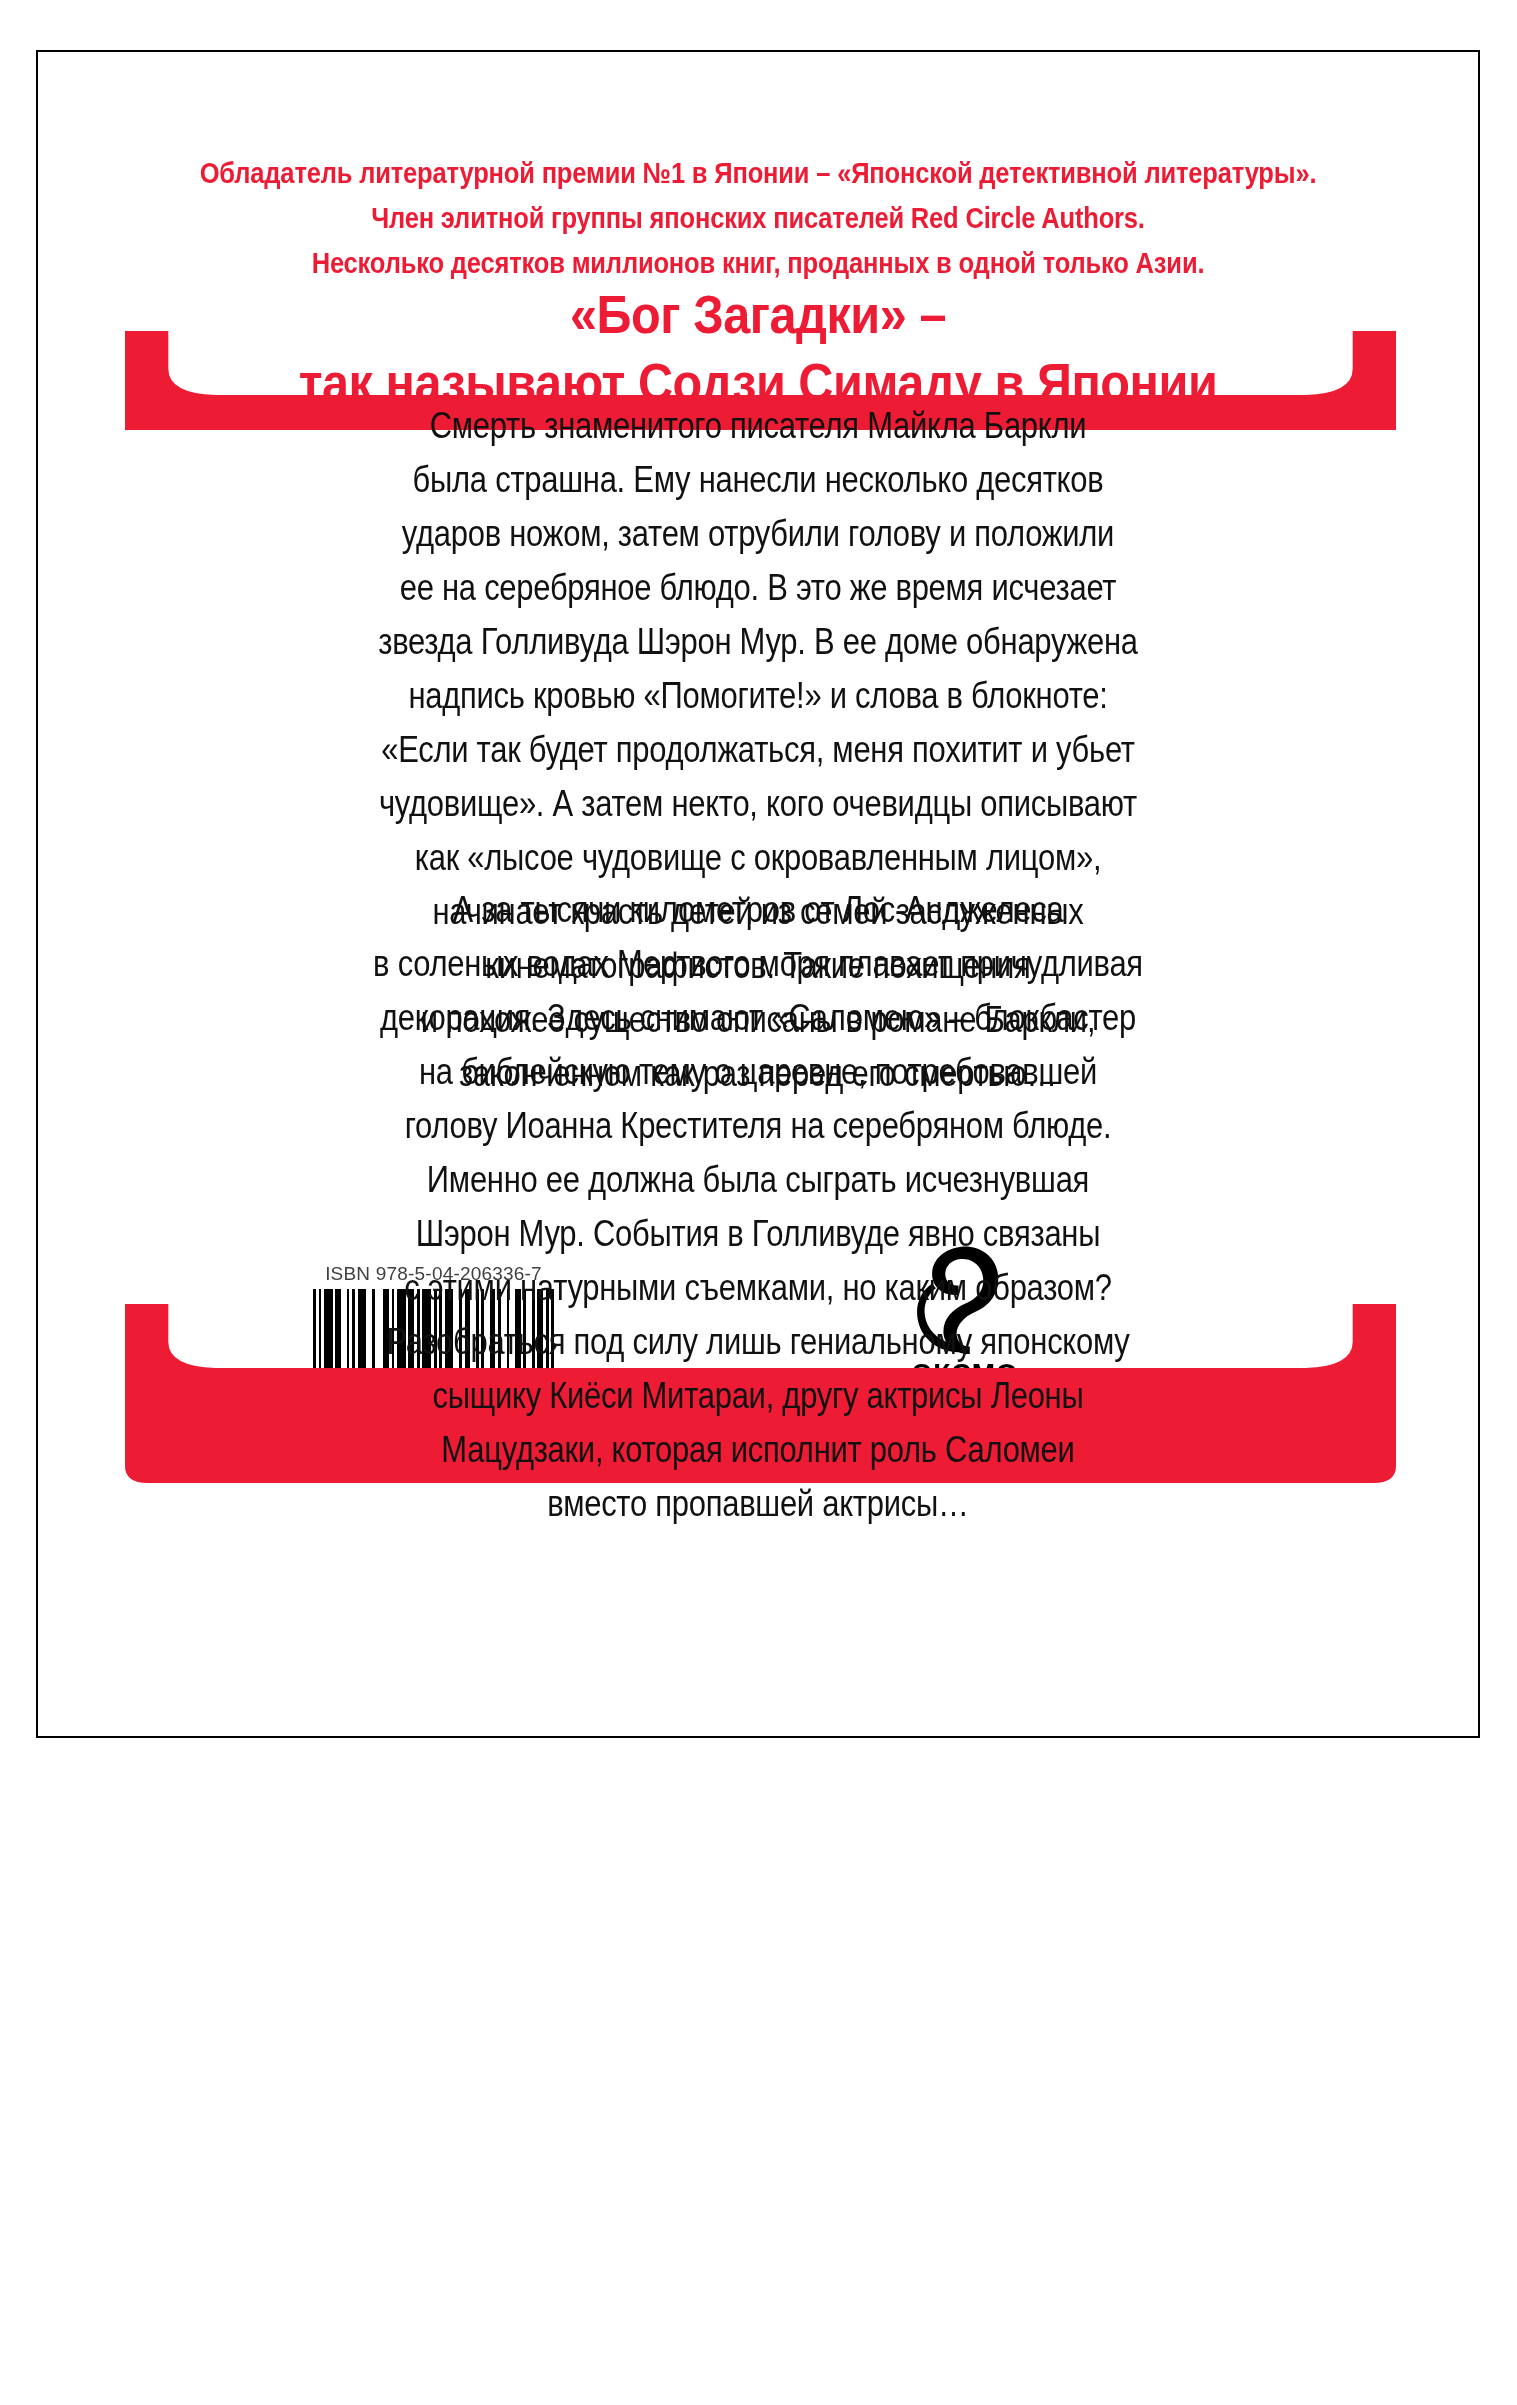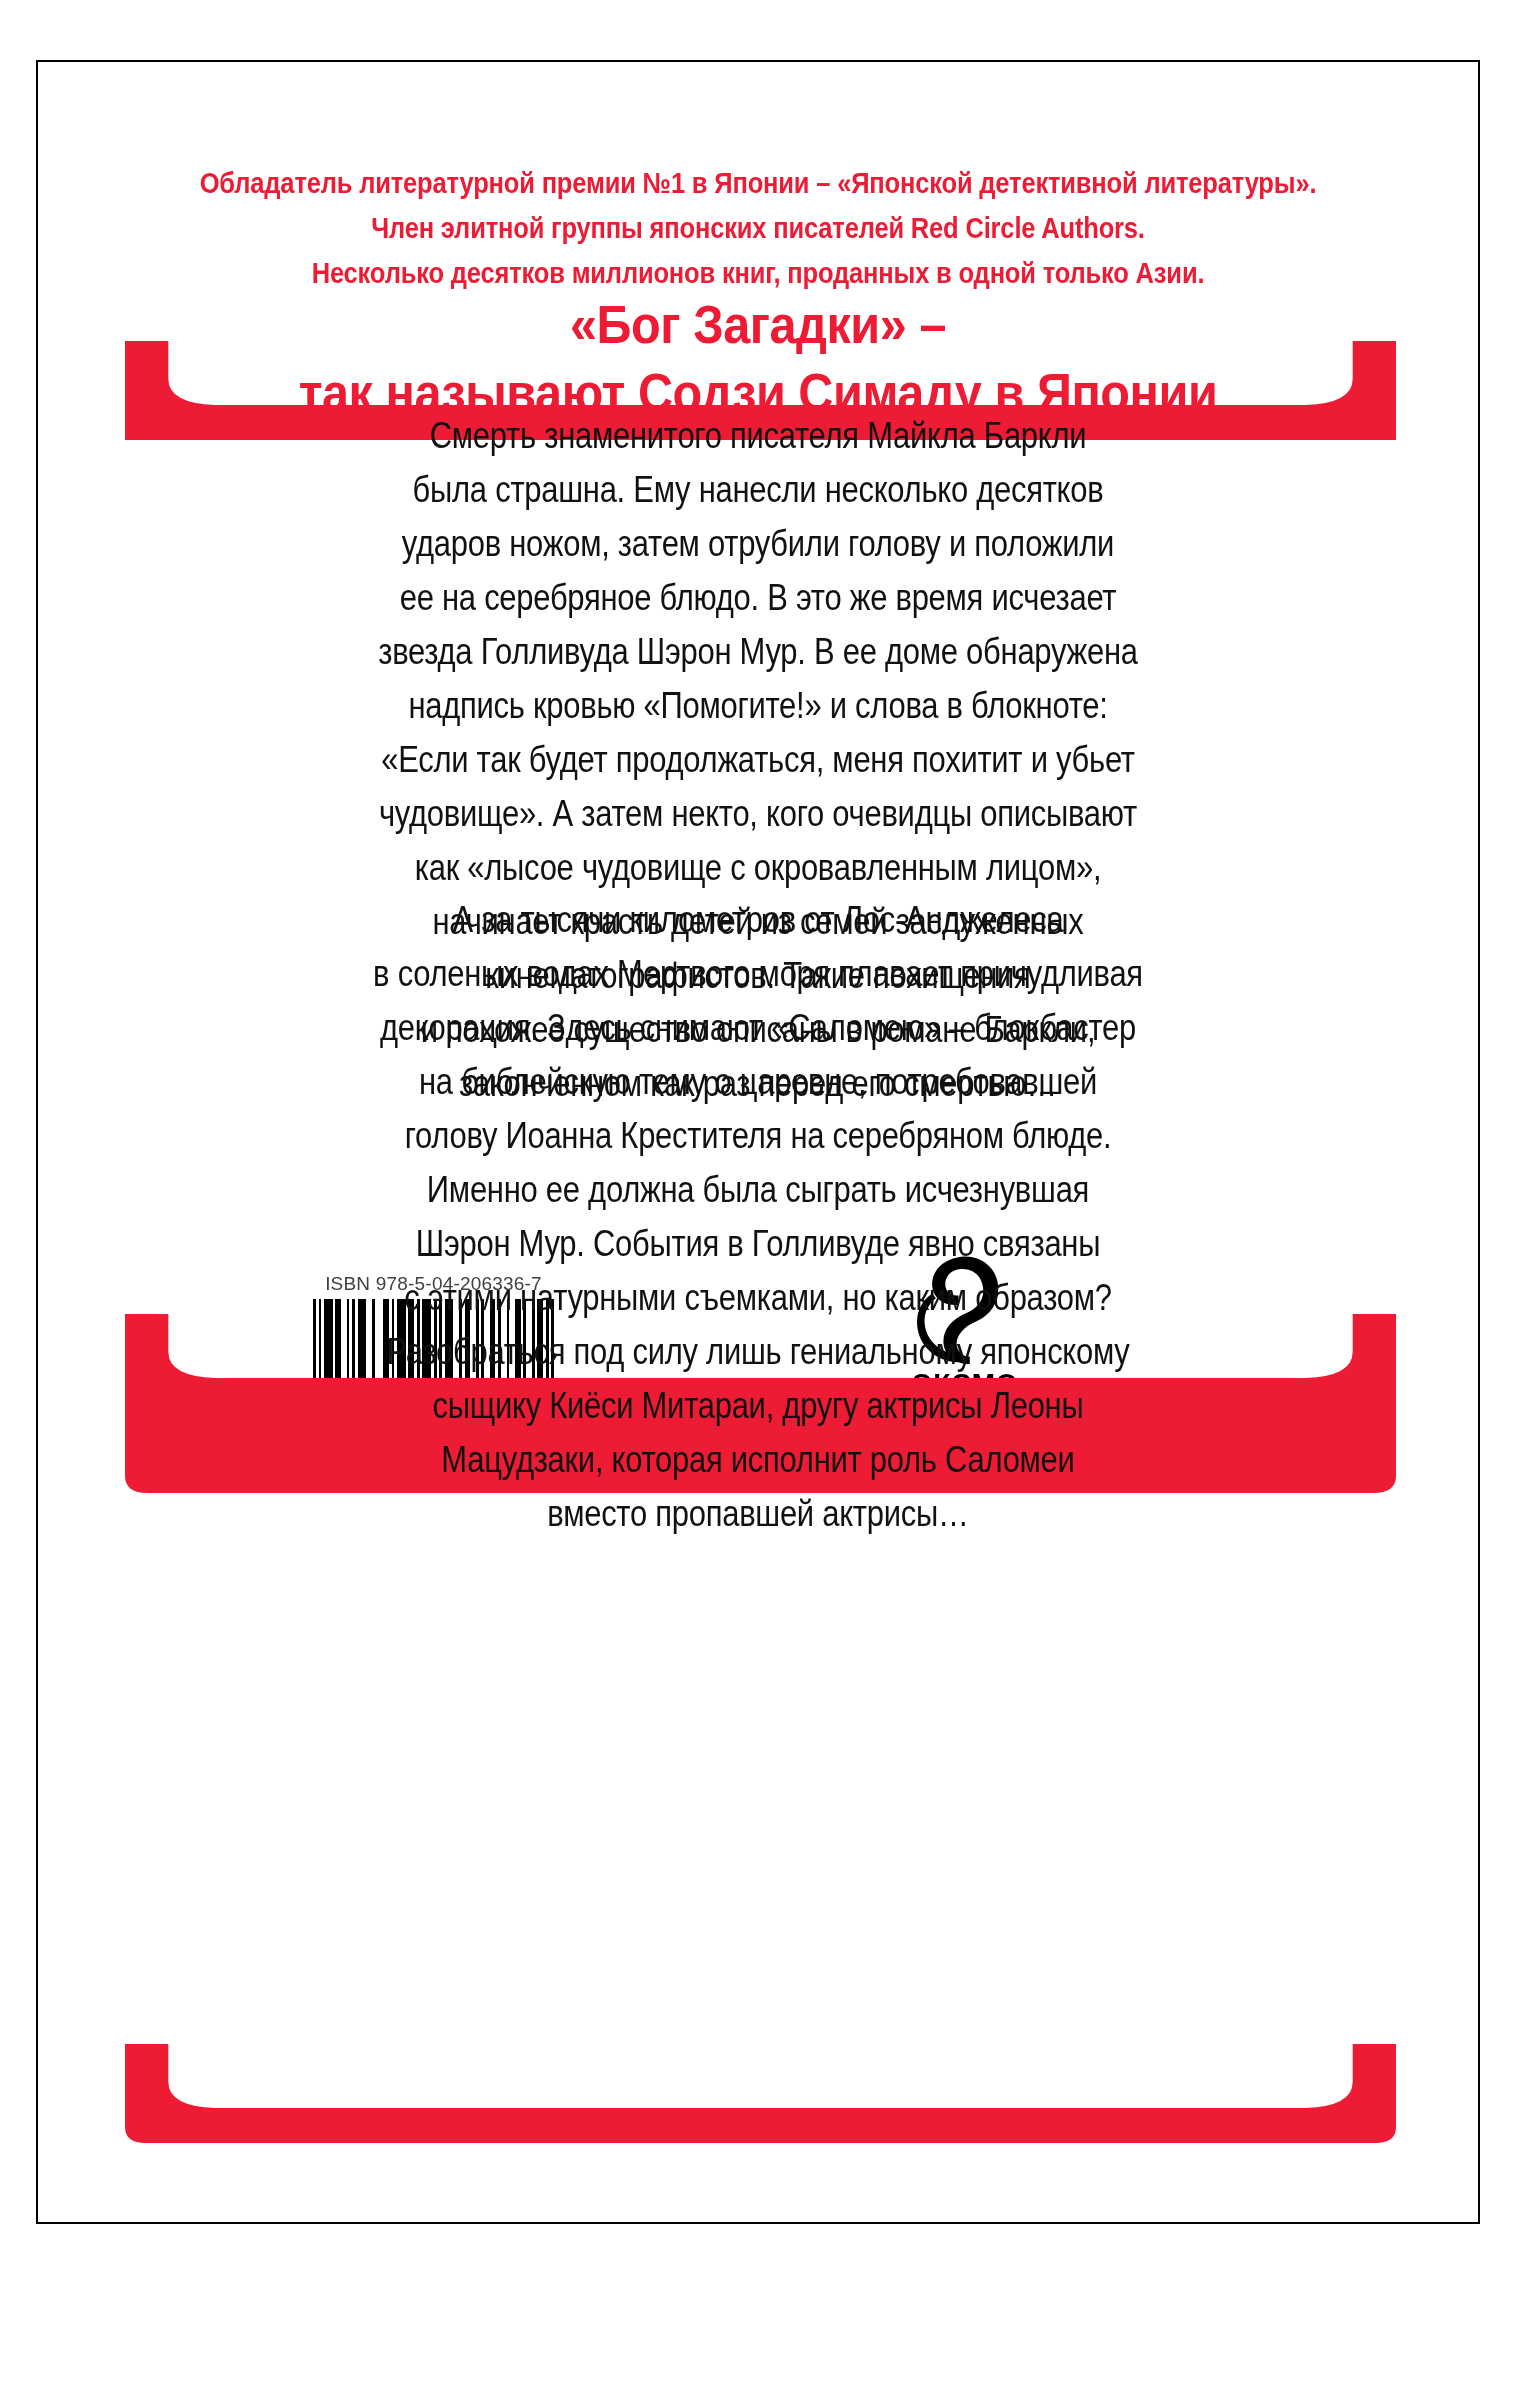--- a/index.html
+++ b/index.html
@@ -10,23 +10,23 @@
   body {
     width: 1518px;
     height: 2406px;
     font-family: "Liberation Sans", sans-serif;
     -webkit-font-smoothing: antialiased;
   }
 
   .cover {
     position: absolute;
     left: 36px;
-    top: 60px;
+    top: 50px;
     width: 1444px;
-    height: 2164px;
+    height: 1688px;
     border: 2.8px solid #000000;
     box-sizing: border-box;
     background: #ffffff;
     overflow: hidden;
   }
 
   
   .accolades {
     position: absolute;
     left: 0;

